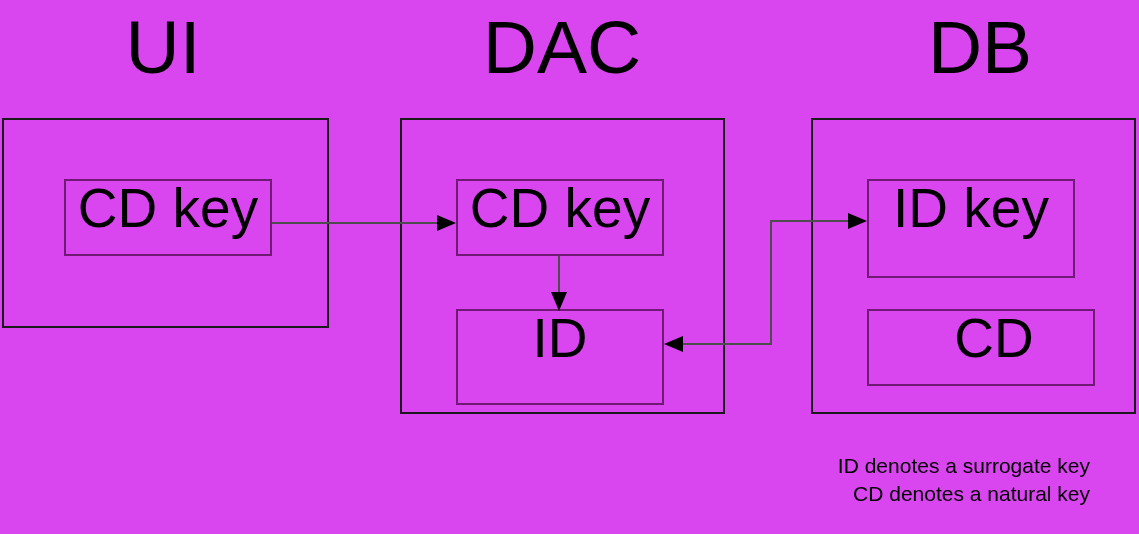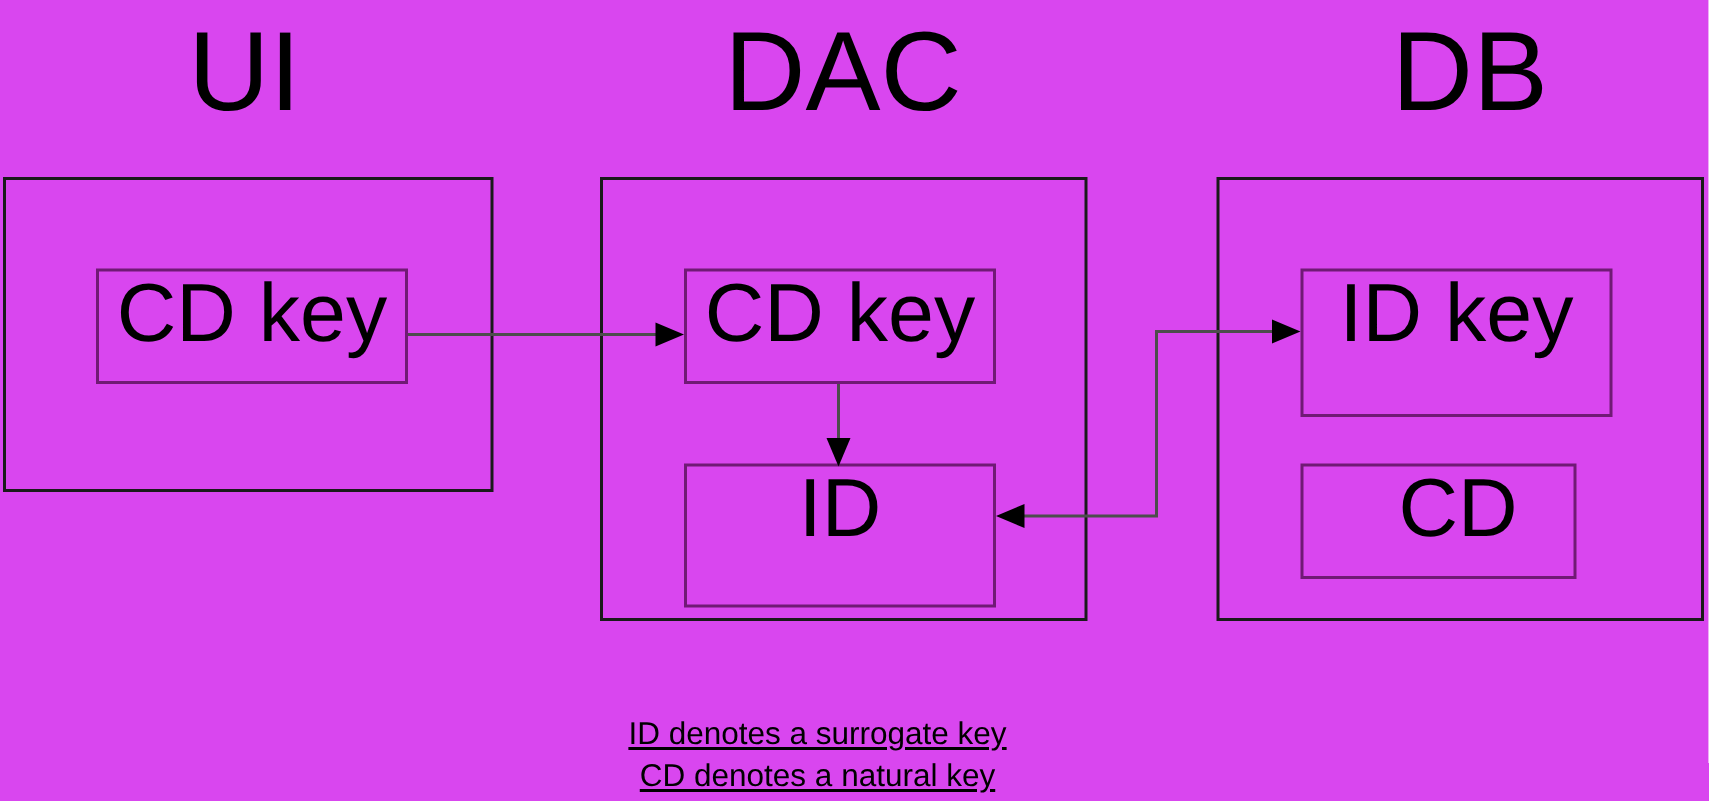--- a/index.html
+++ b/index.html
@@ -58,40 +58,39 @@
     font-size: 55px;
     line-height: 58px;
     white-space: nowrap;
     color: #000000;
     transform: translateY(-2px);
   }
   #field-ui-cdkey  { left: 64px;  top: 179px; width: 208px; height: 77px; }
   #field-dac-cdkey { left: 456px; top: 179px; width: 208px; height: 77px; }
   #field-dac-id    { left: 456px; top: 309px; width: 208px; height: 96px; }
   #field-db-idkey  { left: 867px; top: 179px; width: 208px; height: 99px; }
-  #field-db-cd     { left: 867px; top: 309px; width: 184px; height: 77px; padding-left: 26px; }
+  #field-db-cd     { left: 867px; top: 309px; width: 228px; height: 77px; padding-left: 26px; }
 
   
   #connectors {
     position: absolute;
     left: 0;
     top: 0;
     width: 1139px;
     height: 534px;
     pointer-events: none;
   }
 
   
   #caption {
     position: absolute;
     left: 0;
-    top: 476px;
+    top: 452px;
     width: 1090px;
-    text-align: center;
-    text-decoration: underline;
+    text-align: right;
   }
   .caption-line {
     font-size: 21px;
     line-height: 28px;
     color: #000000;
     white-space: nowrap;
   }
 </style>
 </head>
 <body>

